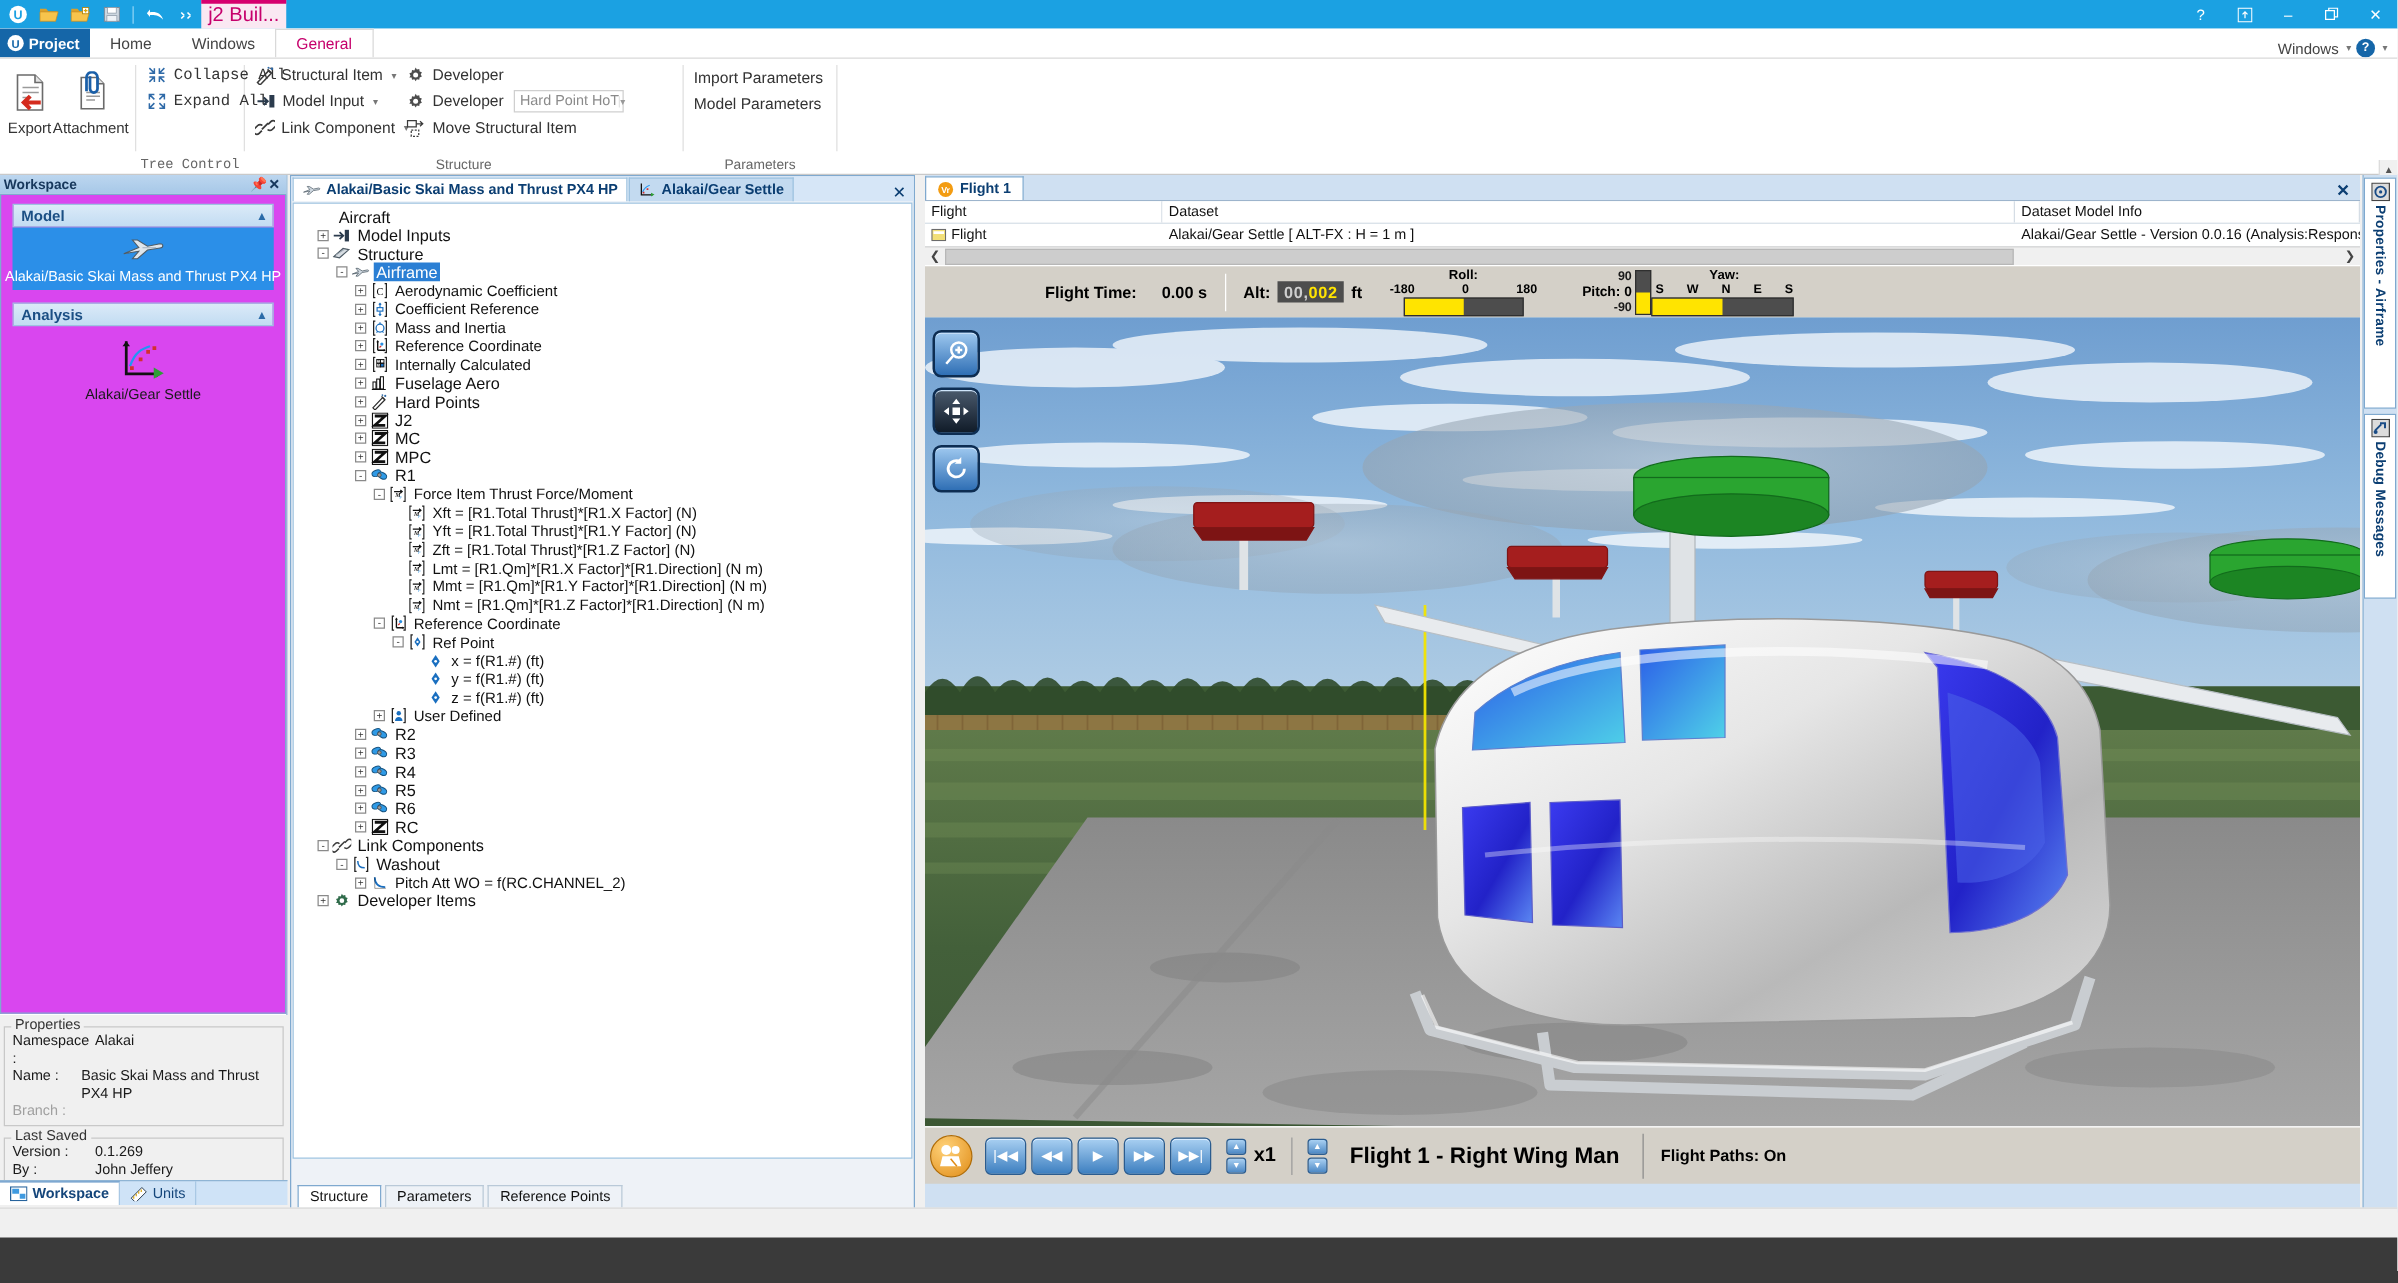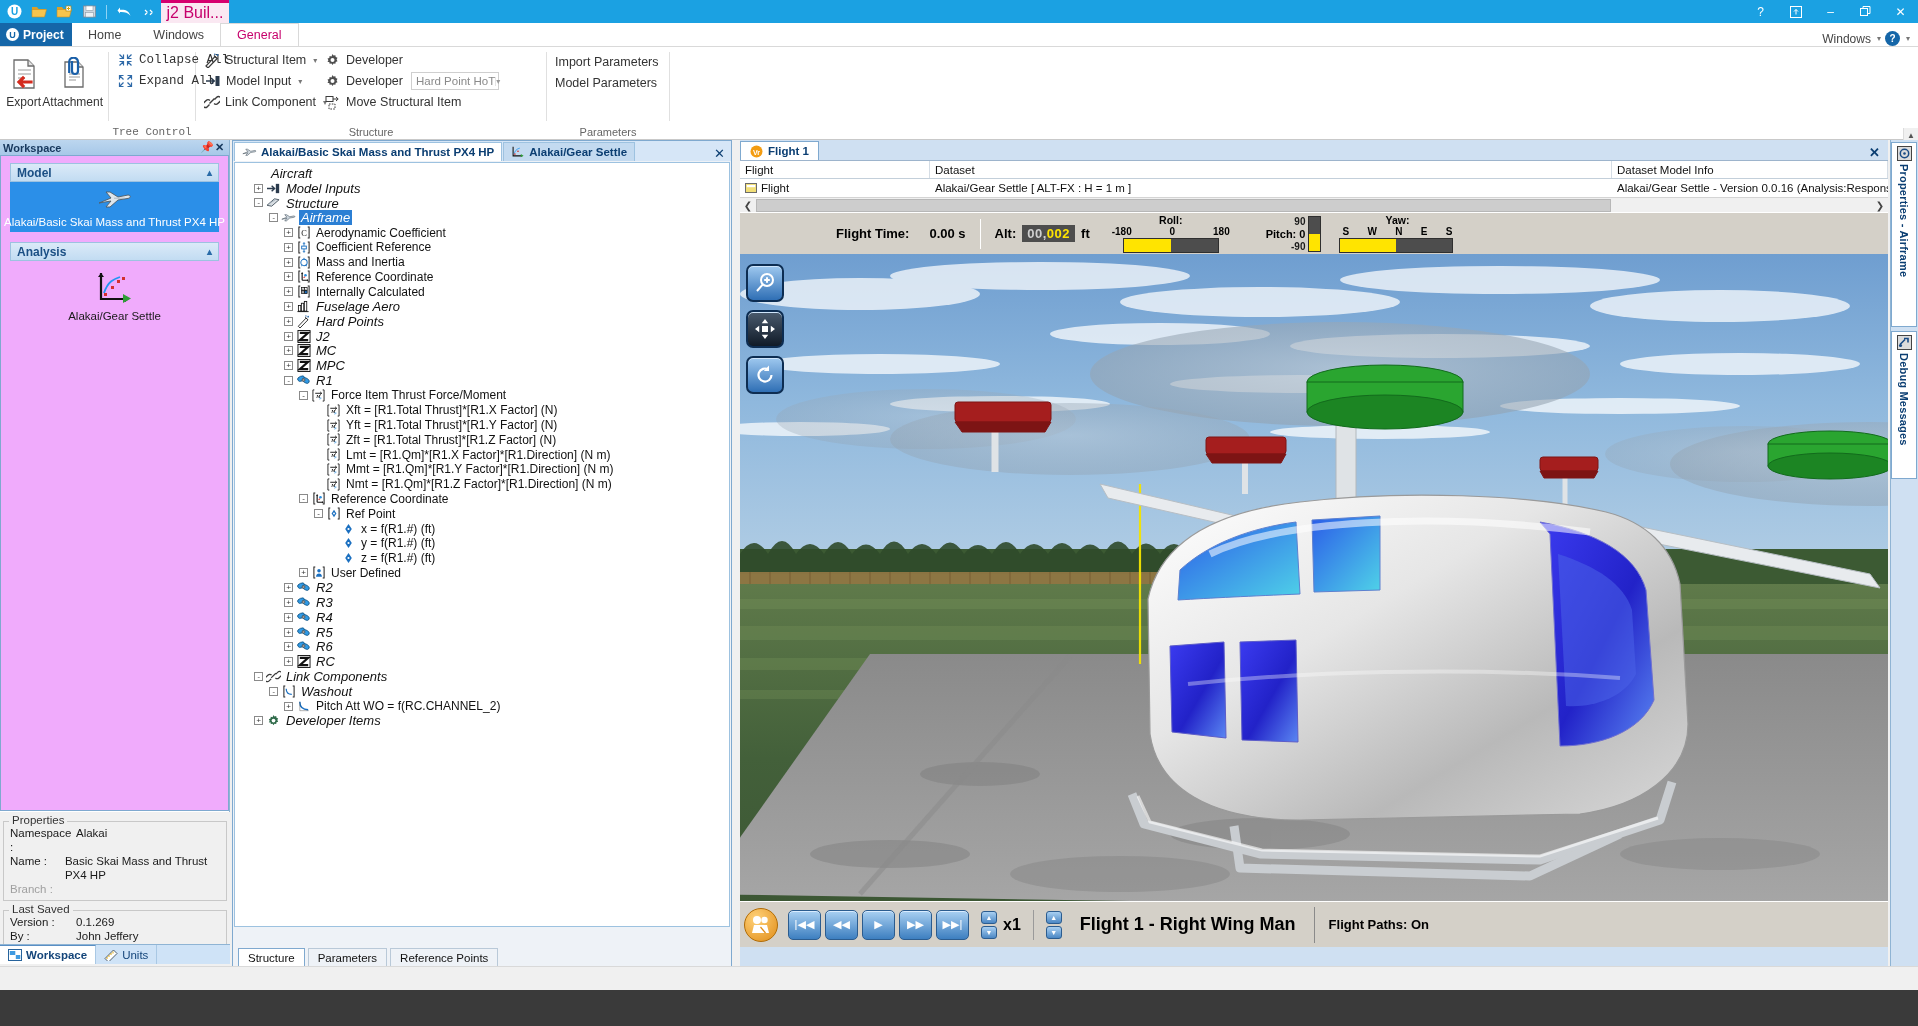--- a/index.html
+++ b/index.html
@@ -96,21 +96,21 @@
   .ws-panel { position:absolute; left:0; top:140px; width:230px; height:672px; background:#fff;
               border-right:1px solid #8fb4d4; }
   .ws-title {
     height:16px; background:linear-gradient(#bcd6ef,#a7c8e8);
     display:flex; align-items:center; padding:0 3px;
     font-size:11px; font-weight:bold; color:#16375c;
     border-bottom:1px solid #7fa9cf;
   }
   .ws-title .t { flex:1; }
   .ws-title .pin, .ws-title .cls { width:13px; text-align:center; font-size:11px; color:#16375c; cursor:default; }
-  .ws-body { position:relative; height:655px; background:#f0abfc; border:1px solid #7fa9cf; border-top:none; padding:7px 9px; }
+  .ws-body { position:relative; height:655px; background:#d946ef; border:1px solid #7fa9cf; border-top:none; padding:7px 9px; }
   .grp-hdr {
     height:19px; background:linear-gradient(#dbeaf8,#c2dcf2);
     border:1px solid #9dc2e0; display:flex; align-items:center;
     padding:0 6px; font-size:12px; font-weight:bold; color:#1b4f84;
   }
   .grp-hdr .chev { margin-left:auto; font-size:10px; color:#2a6ba8; }
   .model-item {
     background:#2b8fe8; color:#fff; padding:6px 4px 4px 4px;
     display:flex; flex-direction:column; align-items:center; cursor:default;
   }
@@ -156,21 +156,21 @@
   .tnode { display:flex; align-items:center; height:14.8px; white-space:nowrap; font-size:12px; color:#111; }
   .tnode .exp {
     width:9px;height:9px;border:1px solid #8a8a8a;background:#fff;
     display:flex;align-items:center;justify-content:center;font-size:8px;line-height:7px;color:#333;
     margin-right:3px; flex:0 0 auto; cursor:default;
   }
   .tnode .exp.hidden { visibility:hidden; }
   .tnode .ti { width:15px; height:14px; margin-right:3px; display:flex; align-items:center; justify-content:center; flex:0 0 auto; }
   .tnode .tl { padding:0 2px; }
   .tnode .tl.sel { background:#2b7fd4; color:#fff; }
-  .tnode.big { font-size:13px;font-style:italic; }
+  .tnode.big { font-size:13px; }
   .tree-tabs {
     position:absolute; left:2px; bottom:3px; width:494px; height:20px;
     display:flex; align-items:flex-end; padding-left:3px;
   }
   .ttab {
     height:18px; display:flex; align-items:center; padding:0 9px;
     font-size:11.5px; color:#111; background:#eef2f7; border:1px solid #b9c9d8;
     border-bottom:none; margin-right:3px; cursor:default;
   }
   .ttab.active { background:#fff; border-color:#7fa9cf; font-weight:normal; }
@@ -1136,21 +1136,21 @@
         <div style="display:flex;flex-direction:column;justify-content:space-between;height:36px;align-items:flex-end;">
           <span style="font-size:10px;font-weight:bold;">90</span>
           <span class="hud-lbl" style="font-size:11px;">Pitch: 0</span>
           <span style="font-size:10px;font-weight:bold;">-90</span>
         </div>
         <div class="gauge-v">
           <div class="fill" id="pitch-fill" style="height: 50%;"></div>
         </div>
       </div>
 
-      <div style="margin-left:18px;display:flex;flex-direction:column;width:116px;">
+      <div style="display:flex;flex-direction:column;width:116px;">
         <div class="cap">Yaw:</div>
         <div class="tick-row" style="padding:0 3px 1px 3px;">
           <span>S</span>
           <span>W</span>
           <span>N</span>
           <span>E</span>
           <span>S</span>
         </div>
         <div class="gauge-h" style="width:114px;">
           <div class="fill" id="yaw-fill" style="width: 50%;"></div>

